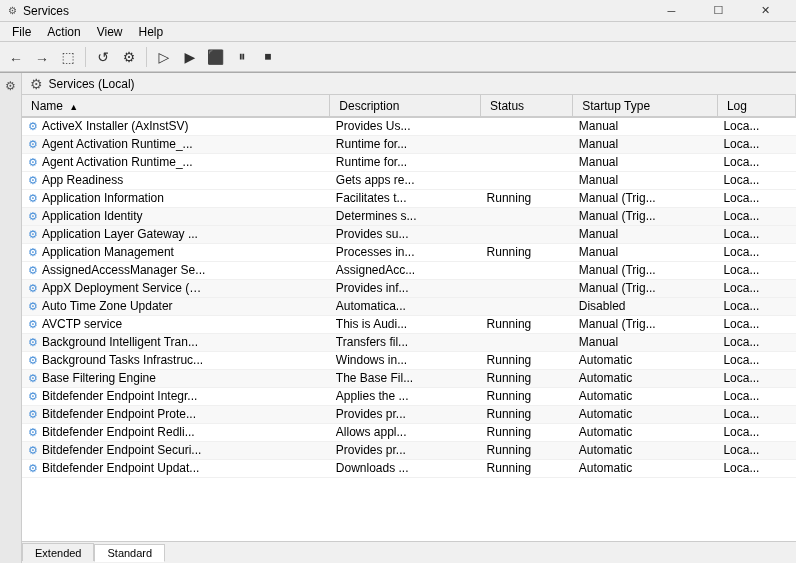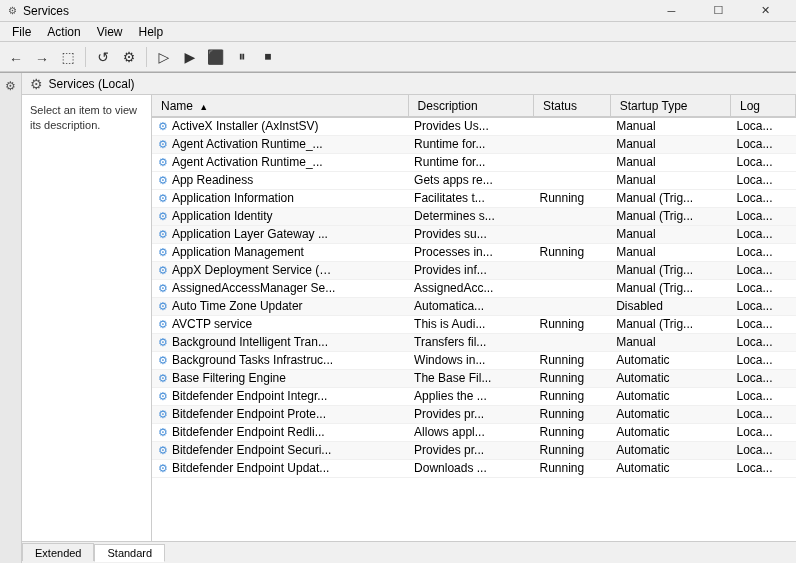--- a/index.html
+++ b/index.html
@@ -243,23 +243,20 @@
 
   <div class="content-area">
 
     <div class="services-header-bar">
       <span class="services-gear-icon">⚙</span>
       <span>Services (Local)</span>
     </div>
 
     <div class="main-container">
 
-      <div class="left-panel">
-        <div class="left-panel-desc">Select an item to view its description.</div>
-      </div>
 
       <div class="right-panel">
         <div class="services-table-container">
           <table>
             <thead>
               <tr>
                 <th>
                   <span>Name</span>
                   <span class="sort-arrow">▲</span>
                 </th>
@@ -319,30 +316,30 @@
                   <td style="max-width: 120px;">Manual</td>
                   <td>Loca...</td>
                 </tr>
                 <tr style="background: rgb(255, 255, 255);">
                   <td style="max-width: 200px;"><span style="font-size:11px;color:#4a90d9;margin-right:4px;">⚙</span>Application Management</td>
                   <td>Processes in...</td>
                   <td>Running</td>
                   <td style="max-width: 120px;">Manual</td>
                   <td>Loca...</td>
                 </tr>
+                <tr style="background: rgb(255, 255, 255);">
+                  <td style="max-width: 200px;"><span style="font-size:11px;color:#4a90d9;margin-right:4px;">⚙</span>AssignedAccessManager Se...</td>
+                  <td>AssignedAcc...</td>
+                  <td></td>
+                  <td style="max-width: 120px;">Manual (Trig...</td>
+                  <td>Loca...</td>
+                </tr>
                 <tr style="background: rgb(248, 248, 248);">
                   <td style="max-width: 200px;"><span style="font-size:11px;color:#4a90d9;margin-right:4px;">⚙</span>AppX Deployment Service (…</td>
                   <td>Provides inf...</td>
-                  <td></td>
-                  <td style="max-width: 120px;">Manual (Trig...</td>
-                  <td>Loca...</td>
-                </tr>
-                <tr style="background: rgb(255, 255, 255);">
-                  <td style="max-width: 200px;"><span style="font-size:11px;color:#4a90d9;margin-right:4px;">⚙</span>AssignedAccessManager Se...</td>
-                  <td>AssignedAcc...</td>
                   <td></td>
                   <td style="max-width: 120px;">Manual (Trig...</td>
                   <td>Loca...</td>
                 </tr>
                 <tr style="background: rgb(248, 248, 248);">
                   <td style="max-width: 200px;"><span style="font-size:11px;color:#4a90d9;margin-right:4px;">⚙</span>Auto Time Zone Updater</td>
                   <td>Automatica...</td>
                   <td></td>
                   <td style="max-width: 120px;">Disabled</td>
                   <td>Loca...</td>

